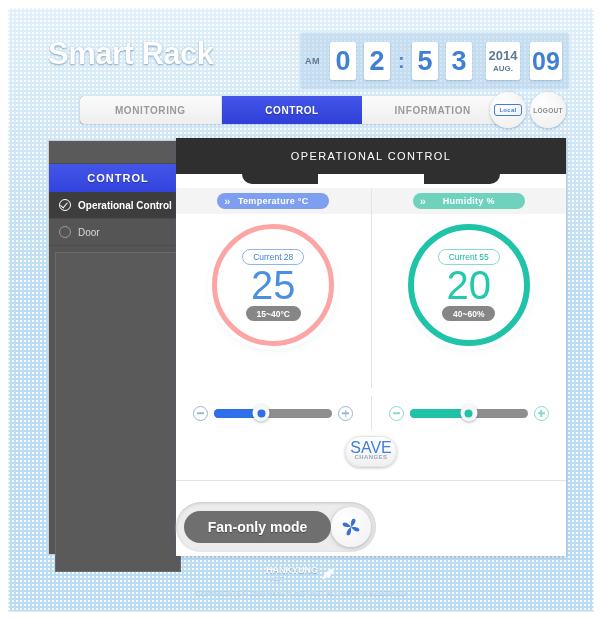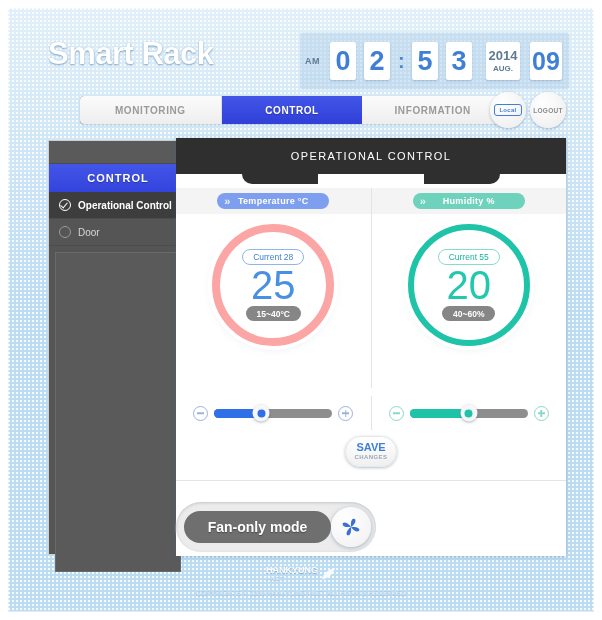--- a/index.html
+++ b/index.html
@@ -349,21 +349,21 @@
     transform: translateX(-50%);
     width: 122px; height: 122px;
     border-radius: 50%;
     box-sizing: border-box;
     display: flex;
     flex-direction: column;
     align-items: center;
     justify-content: center;
     background: #ffffff;
   }
-  .ring.temp { border: 8px solid #fca5a5; box-shadow: 0 0 0 4px #ffffff, 0 2px 8px rgba(120,150,180,0.25); }
+  .ring.temp { border: 5px solid #fca5a5; box-shadow: 0 0 0 4px #ffffff, 0 2px 8px rgba(120,150,180,0.25); }
   .ring.hum  { border: 6px solid #1fc4a8; box-shadow: 0 0 0 4px #ffffff, 0 2px 8px rgba(120,150,180,0.25); }
 
   .cur-badge {
     border-radius: 9px;
     font-size: 8.5px;
     padding: 2px 10px;
     margin-bottom: 1px;
     box-sizing: border-box;
   }
   .cur-badge.temp { border: 1px solid #8fb6ea; color: #3f7fd6; }
@@ -468,21 +468,21 @@
     background: linear-gradient(to bottom, #ffffff, #f0f0f0);
     box-shadow: 0 1px 3px rgba(110,130,150,0.5);
     display: flex;
     flex-direction: column;
     align-items: center;
     justify-content: center;
     cursor: pointer;
     border: 1px solid #e6e6e6;
     box-sizing: border-box;
   }
-  .save-btn .s1 { color: #3f7fd6; font-size: 11px; font-weight: bold; line-height: 11px; }
+  .save-btn .s1 { color: #3f7fd6; font-size: 16px; font-weight: normal; line-height: 11px; }
   .save-btn .s2 { color: #9aa8b6; font-size: 6px; font-weight: bold; letter-spacing: 0.4px; line-height: 8px; }
 
   .divider-h {
     position: absolute;
     top: 296px; left: 0; width: 390px;
     border-top: 1px solid #e4e4e4;
   }
 
   
   .fan-wrap {

